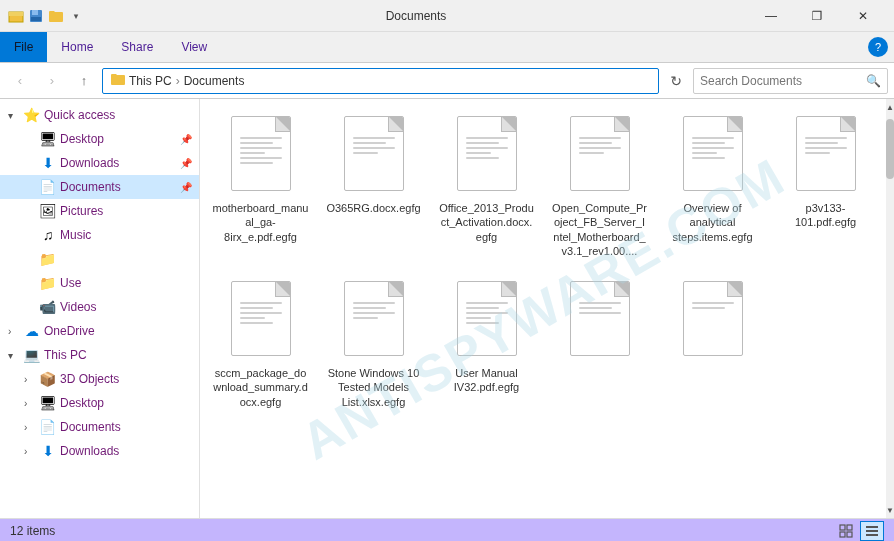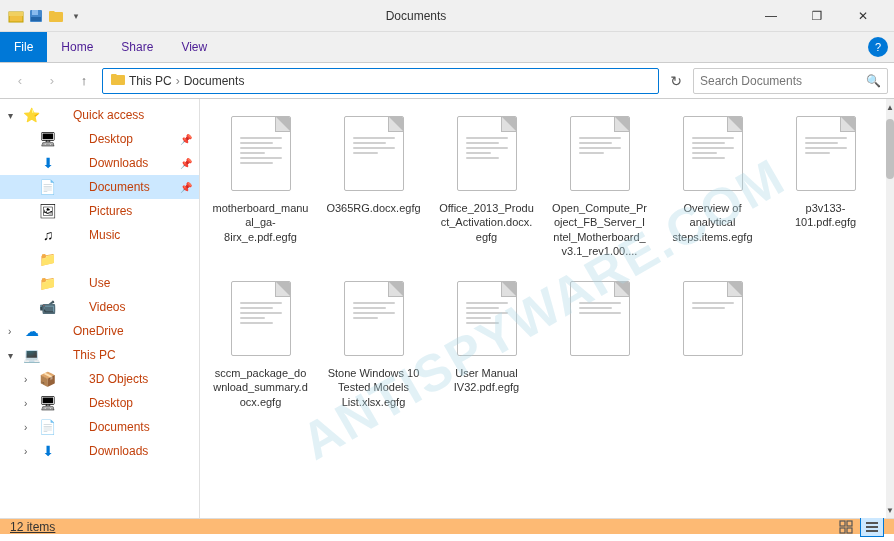--- a/index.html
+++ b/index.html
@@ -68,21 +68,21 @@
     .ribbon-tab {
       padding: 0 14px;
       display: flex;
       align-items: center;
       font-size: 12px;
       cursor: pointer;
       color: #4c1d95;
     }
     .ribbon-tab.active {
       background: #0078d7;
-      color: #ffffff;
+      color: #0f172a;
     }
 
     
     .address-bar {
       height: 36px;
       background: #fff;
       border-bottom: 1px solid #ccc;
       display: flex;
       align-items: center;
       padding: 0 6px;
@@ -187,22 +187,21 @@
       width: 16px;
       height: 16px;
       display: flex;
       align-items: center;
       justify-content: center;
       font-size: 14px;
     }
     .sidebar-item .item-label {
       flex: 1;
       font-size: 12px;
-      color: #c2410c;
-      margin-left: 29px;
+      color: #701a75;
     }
     .sidebar-item .pin-icon {
       font-size: 10px;
       color: #0078d7;
       margin-right: 6px;
     }
 
     .indent-1 { padding-left: 8px; }
     .indent-2 { padding-left: 24px; }
 
@@ -343,30 +342,29 @@
       display: flex;
       align-items: center;
       justify-content: center;
       font-size: 8px;
       color: #555;
       cursor: pointer;
     }
 
     
     .status-bar {
-      height: 16px;
-      background: #fdba74;
+      height: 24px;
+      background: #c4b5fd;
       border-top: 1px solid #ddd;
       display: flex;
       align-items: center;
       padding: 0 10px;
       font-size: 12px;
       color: #333;
       justify-content: space-between;
-      text-decoration: underline;
     }
     .view-btns {
       display: flex;
       gap: 2px;
     }
     .view-btn {
       width: 24px;
       height: 20px;
       display: flex;
       align-items: center;

